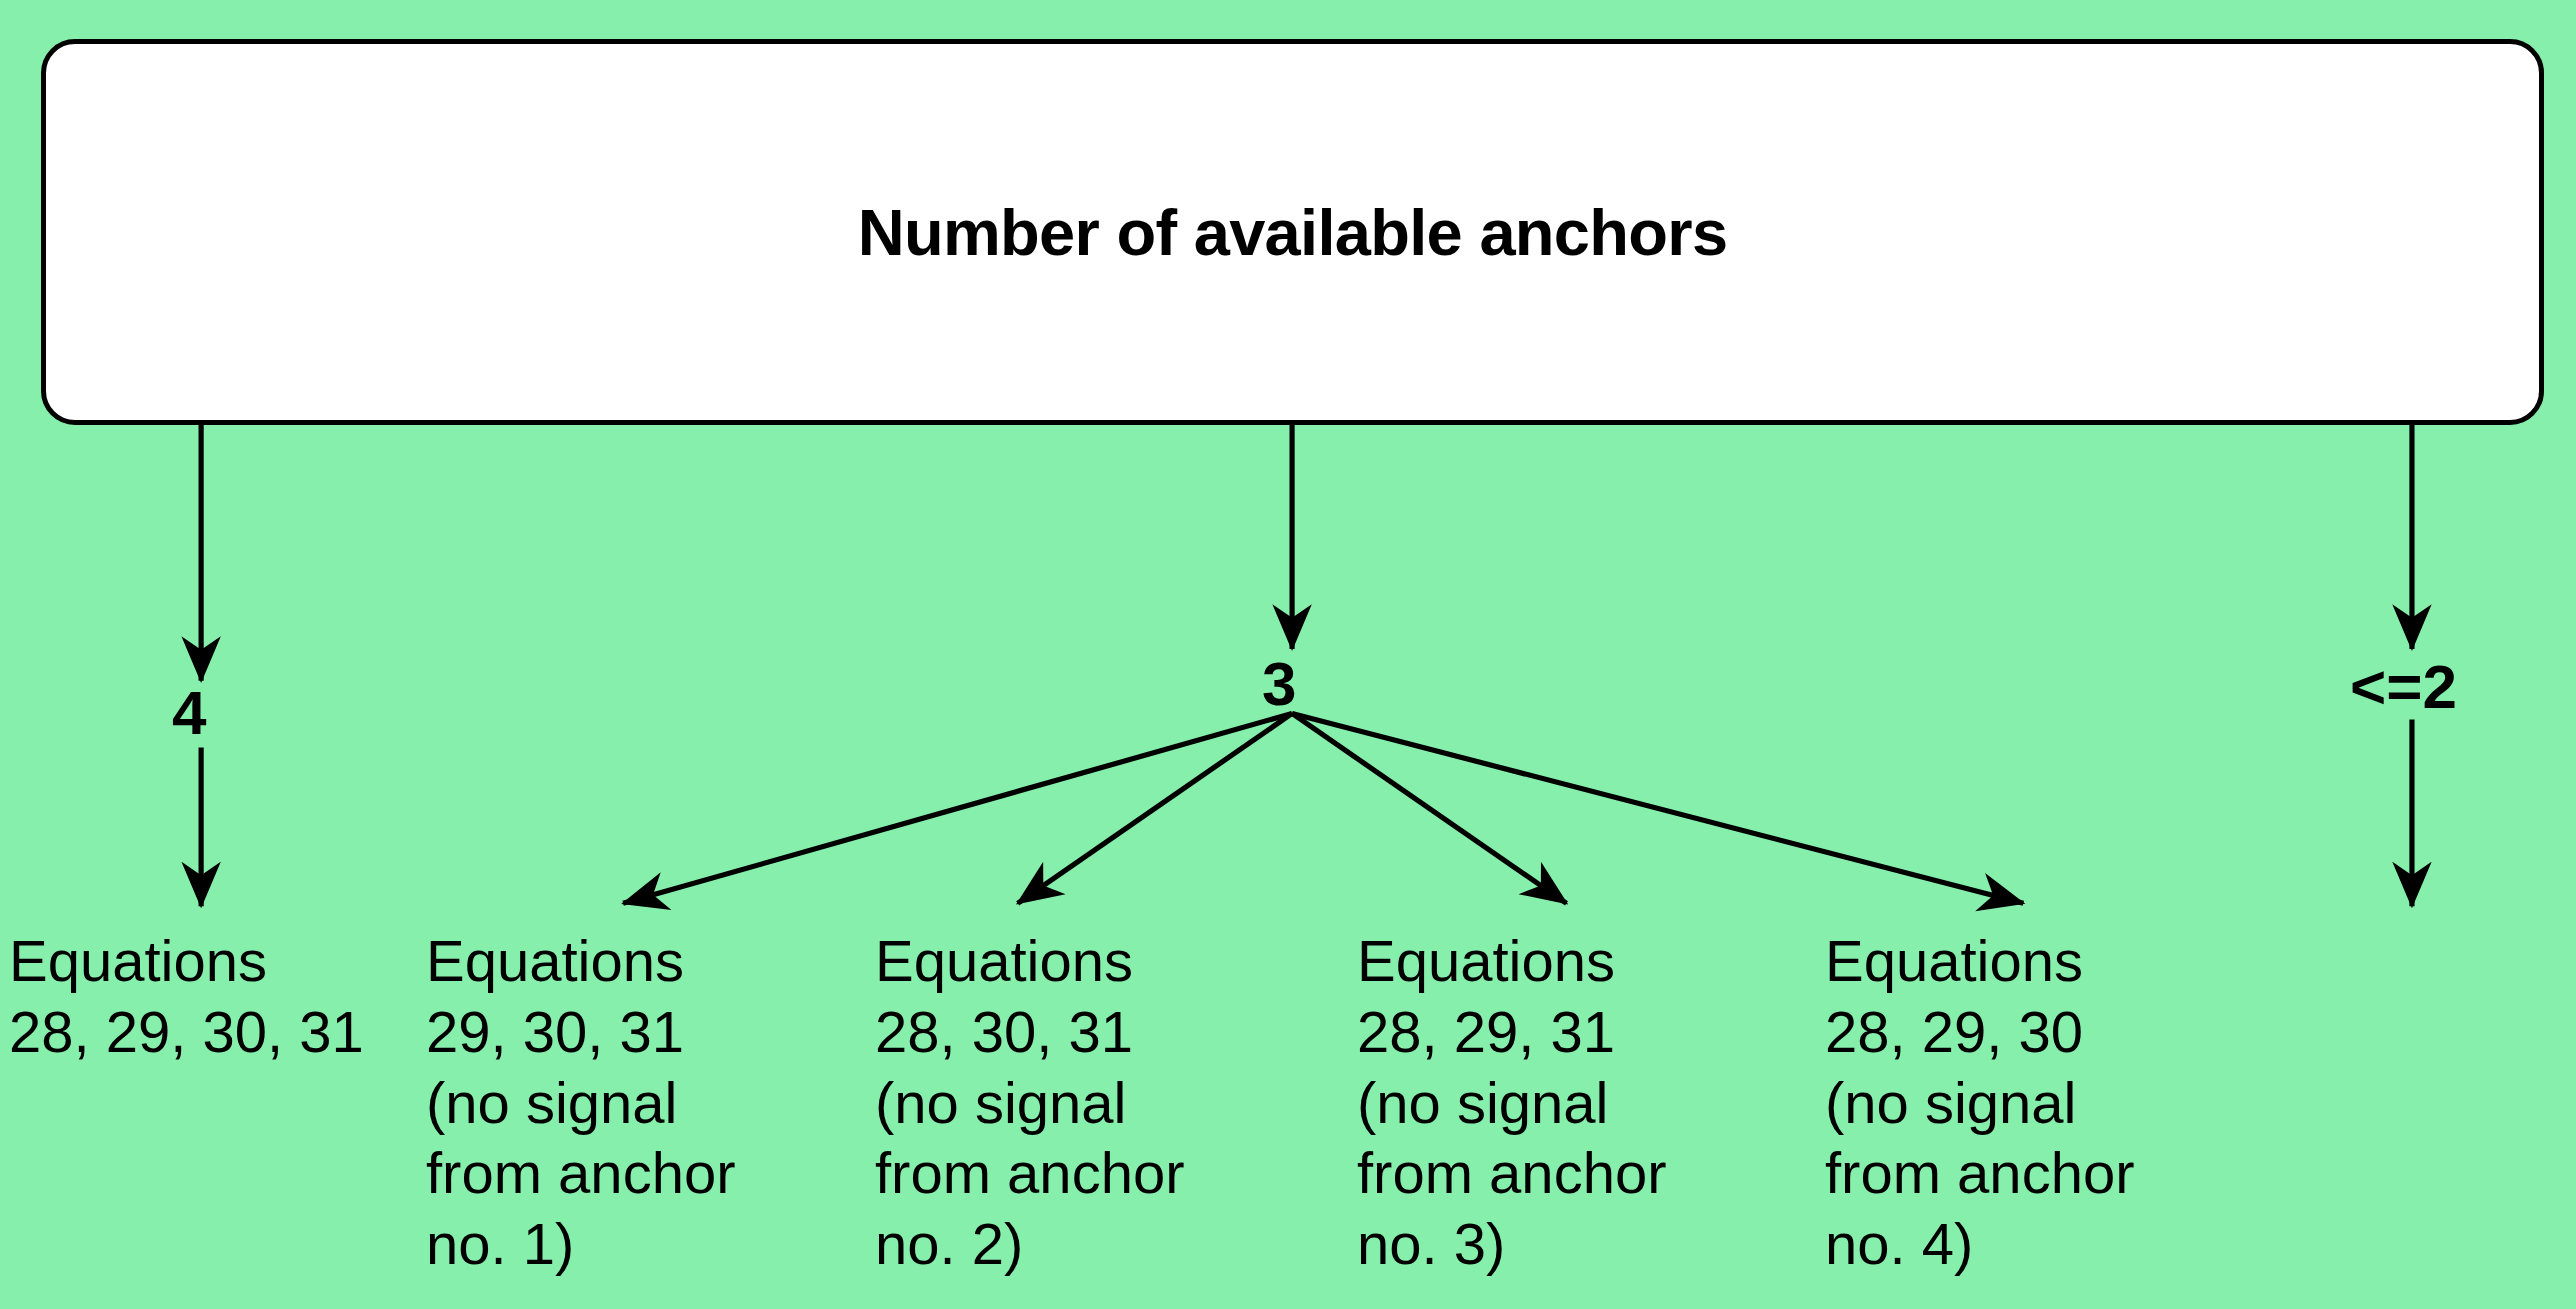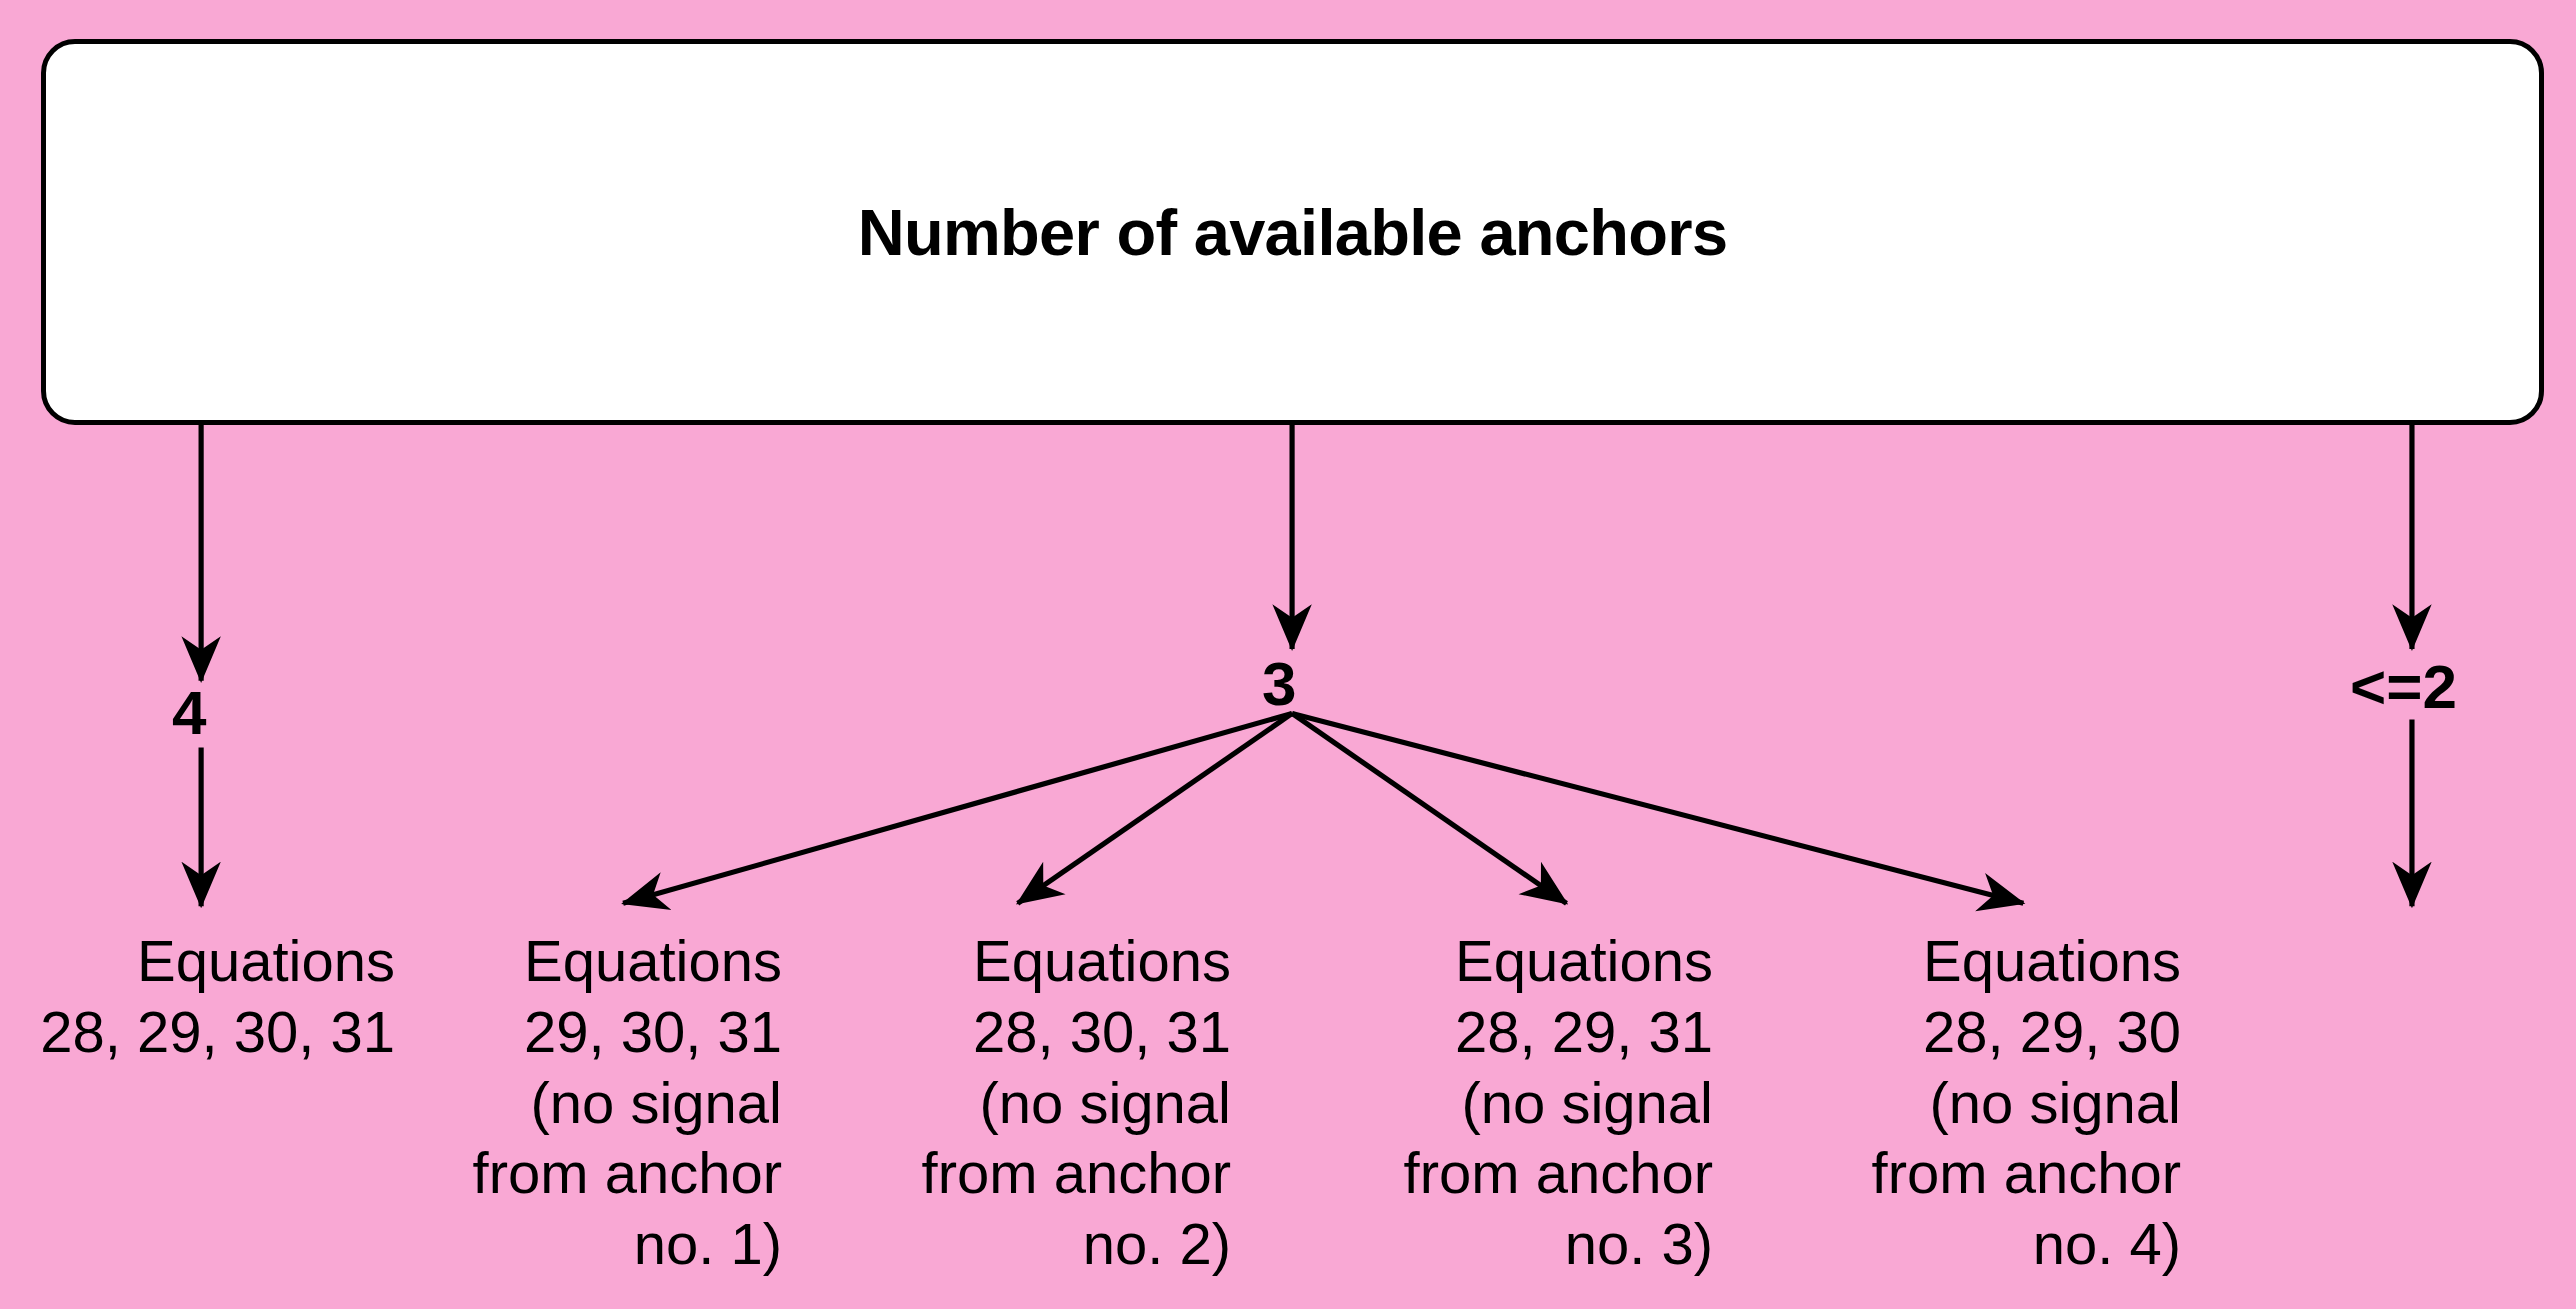--- a/index.html
+++ b/index.html
@@ -8,21 +8,21 @@
     background: #ffffff;
   }
   body {
     font-family: "Liberation Sans", sans-serif;
     color: #000000;
   }
   #canvas {
     position: relative;
     width: 2576px;
     height: 1309px;
-    background: #f9a8d4;
+    background: #86efac;
     overflow: hidden;
   }
   #edges {
     position: absolute;
     left: 0;
     top: 0;
     width: 2576px;
     height: 1309px;
     pointer-events: none;
   }
@@ -53,21 +53,21 @@
     font-size: 62px;
     font-weight: bold;
     line-height: 1;
     white-space: nowrap;
   }
   .leaf {
     position: absolute;
     font-size: 58px;
     font-weight: normal;
     line-height: 1.22;
-    text-align: right;
+    text-align: left;
     white-space: pre-line;
     letter-spacing: 0px;
   }
 </style>
 </head>
 <body>
 
 <div id="canvas">
 
   <div class="root-box">

